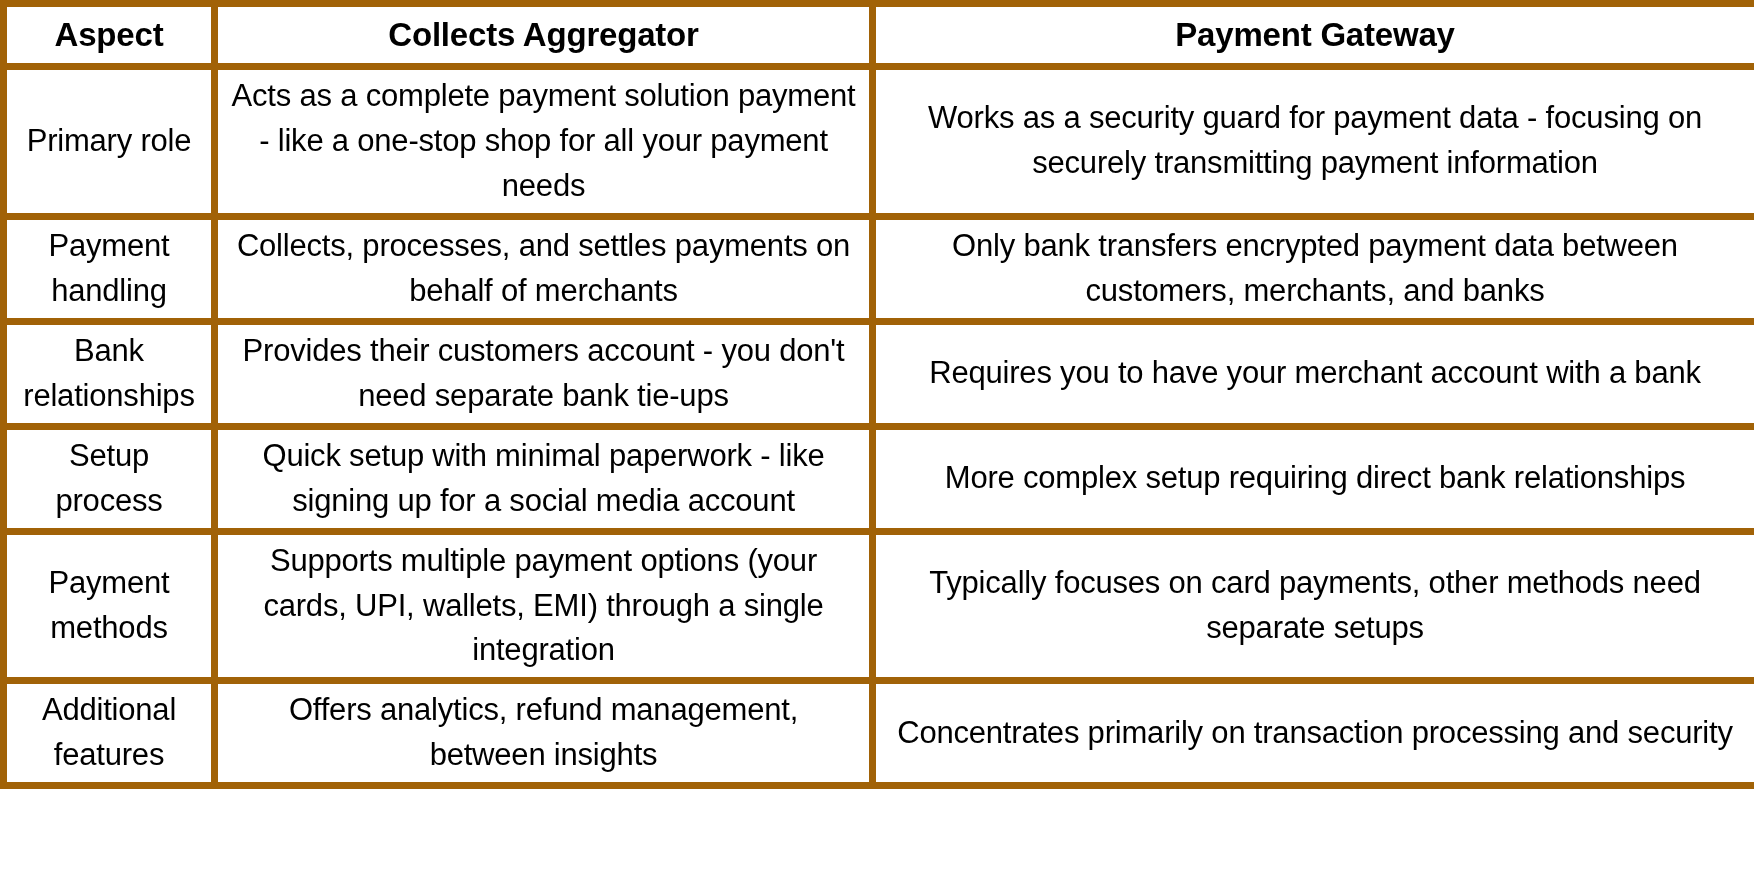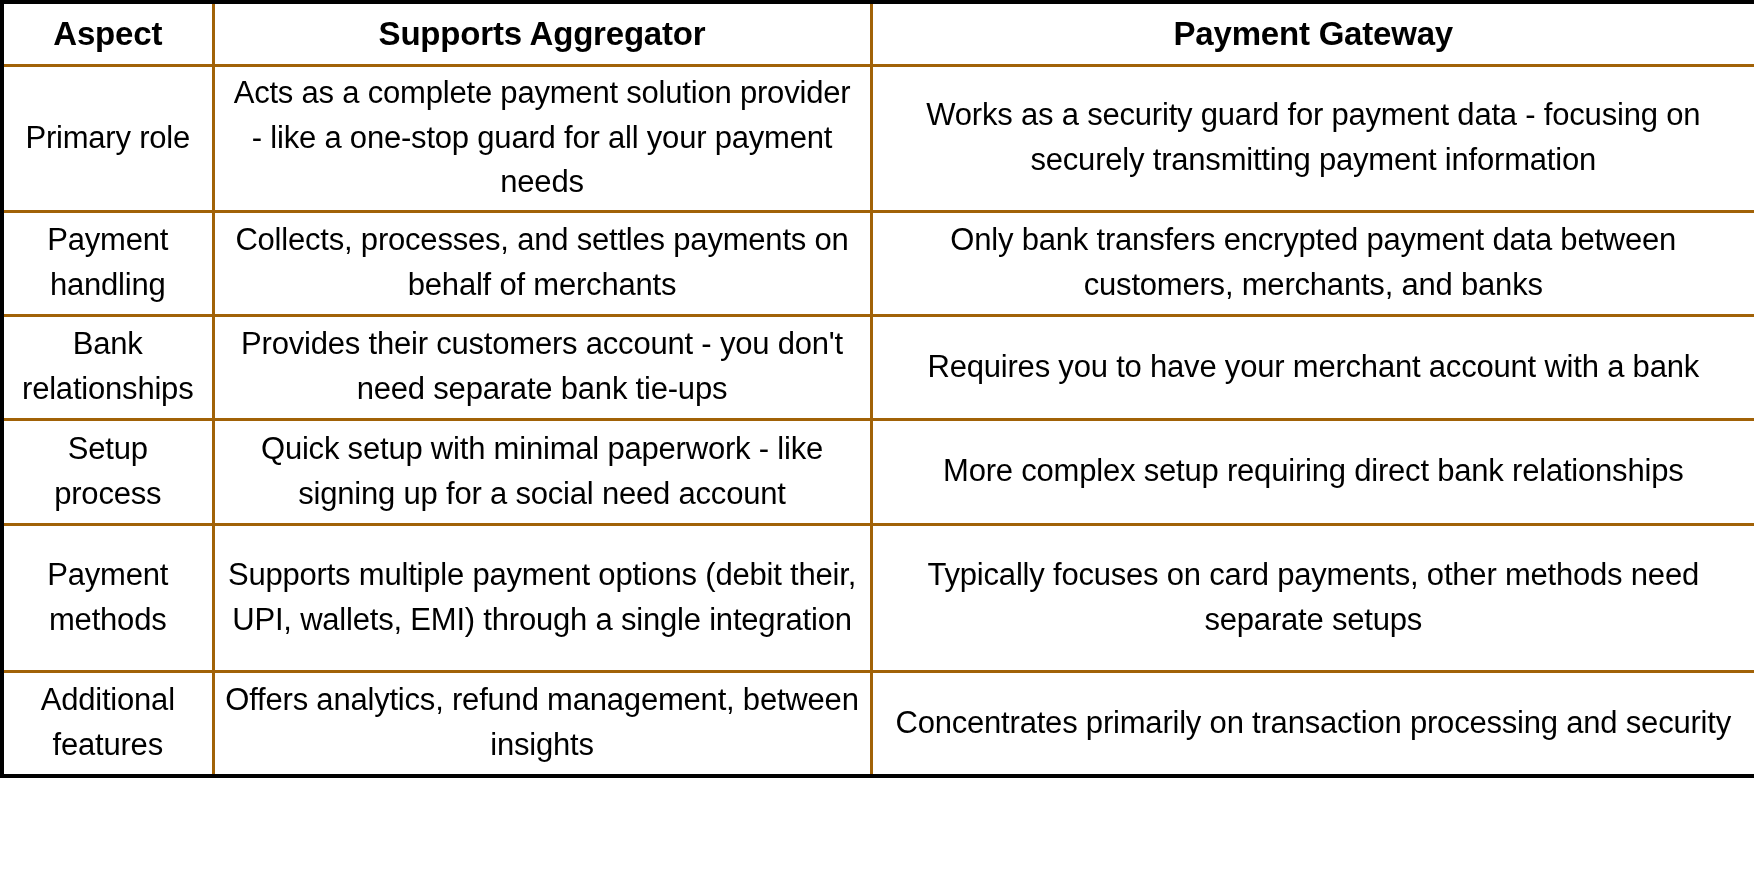--- a/index.html
+++ b/index.html
@@ -27,21 +27,21 @@
     table-layout: fixed;
     background: #ffffff;
   }
 
   table.comparison-table col.col-aspect   { width: 211px; }
   table.comparison-table col.col-agg      { width: 658px; }
   table.comparison-table col.col-gateway  { width: 885px; }
 
   table.comparison-table th,
   table.comparison-table td {
-    border: 3px solid #a16207;
+    border: 7px solid #a16207;
     text-align: center;
     vertical-align: middle;
     color: #000000;
     padding: 4px 10px;
     box-sizing: border-box;
   }
 
   
   table.comparison-table {
     border: 4px solid #000000;
@@ -83,48 +83,48 @@
 <div class="table-wrap">
   <table class="comparison-table">
     <colgroup>
       <col class="col-aspect">
       <col class="col-agg">
       <col class="col-gateway">
     </colgroup>
     <thead>
       <tr>
         <th>Aspect</th>
-        <th>Supports Aggregator</th>
+        <th>Collects Aggregator</th>
         <th>Payment Gateway</th>
       </tr>
     </thead>
     <tbody>
       <tr class="row-primary-role">
         <td class="aspect-cell">Primary role</td>
-        <td>Acts as a complete payment solution provider - like a one-stop guard for all your payment needs</td>
+        <td>Acts as a complete payment solution payment - like a one-stop shop for all your payment needs</td>
         <td>Works as a security guard for payment data - focusing on securely transmitting payment information</td>
       </tr>
       <tr class="row-payment-handling">
         <td class="aspect-cell">Payment handling</td>
         <td>Collects, processes, and settles payments on behalf of merchants</td>
         <td>Only bank transfers encrypted payment data between customers, merchants, and banks</td>
       </tr>
       <tr class="row-bank-relationship">
         <td class="aspect-cell">Bank relationships</td>
         <td>Provides their customers account - you don't need separate bank tie-ups</td>
         <td>Requires you to have your merchant account with a bank</td>
       </tr>
       <tr class="row-setup-process">
         <td class="aspect-cell">Setup process</td>
-        <td>Quick setup with minimal paperwork - like signing up for a social need account</td>
+        <td>Quick setup with minimal paperwork - like signing up for a social media account</td>
         <td>More complex setup requiring direct bank relationships</td>
       </tr>
       <tr class="row-payment-methods">
         <td class="aspect-cell">Payment methods</td>
-        <td>Supports multiple payment options (debit their, UPI, wallets, EMI) through a single integration</td>
+        <td>Supports multiple payment options (your cards, UPI, wallets, EMI) through a single integration</td>
         <td>Typically focuses on card payments, other methods need separate setups</td>
       </tr>
       <tr class="row-additional">
         <td class="aspect-cell">Additional features</td>
         <td>Offers analytics, refund management, between insights</td>
         <td>Concentrates primarily on transaction processing and security</td>
       </tr>
     </tbody>
   </table>
 </div>

